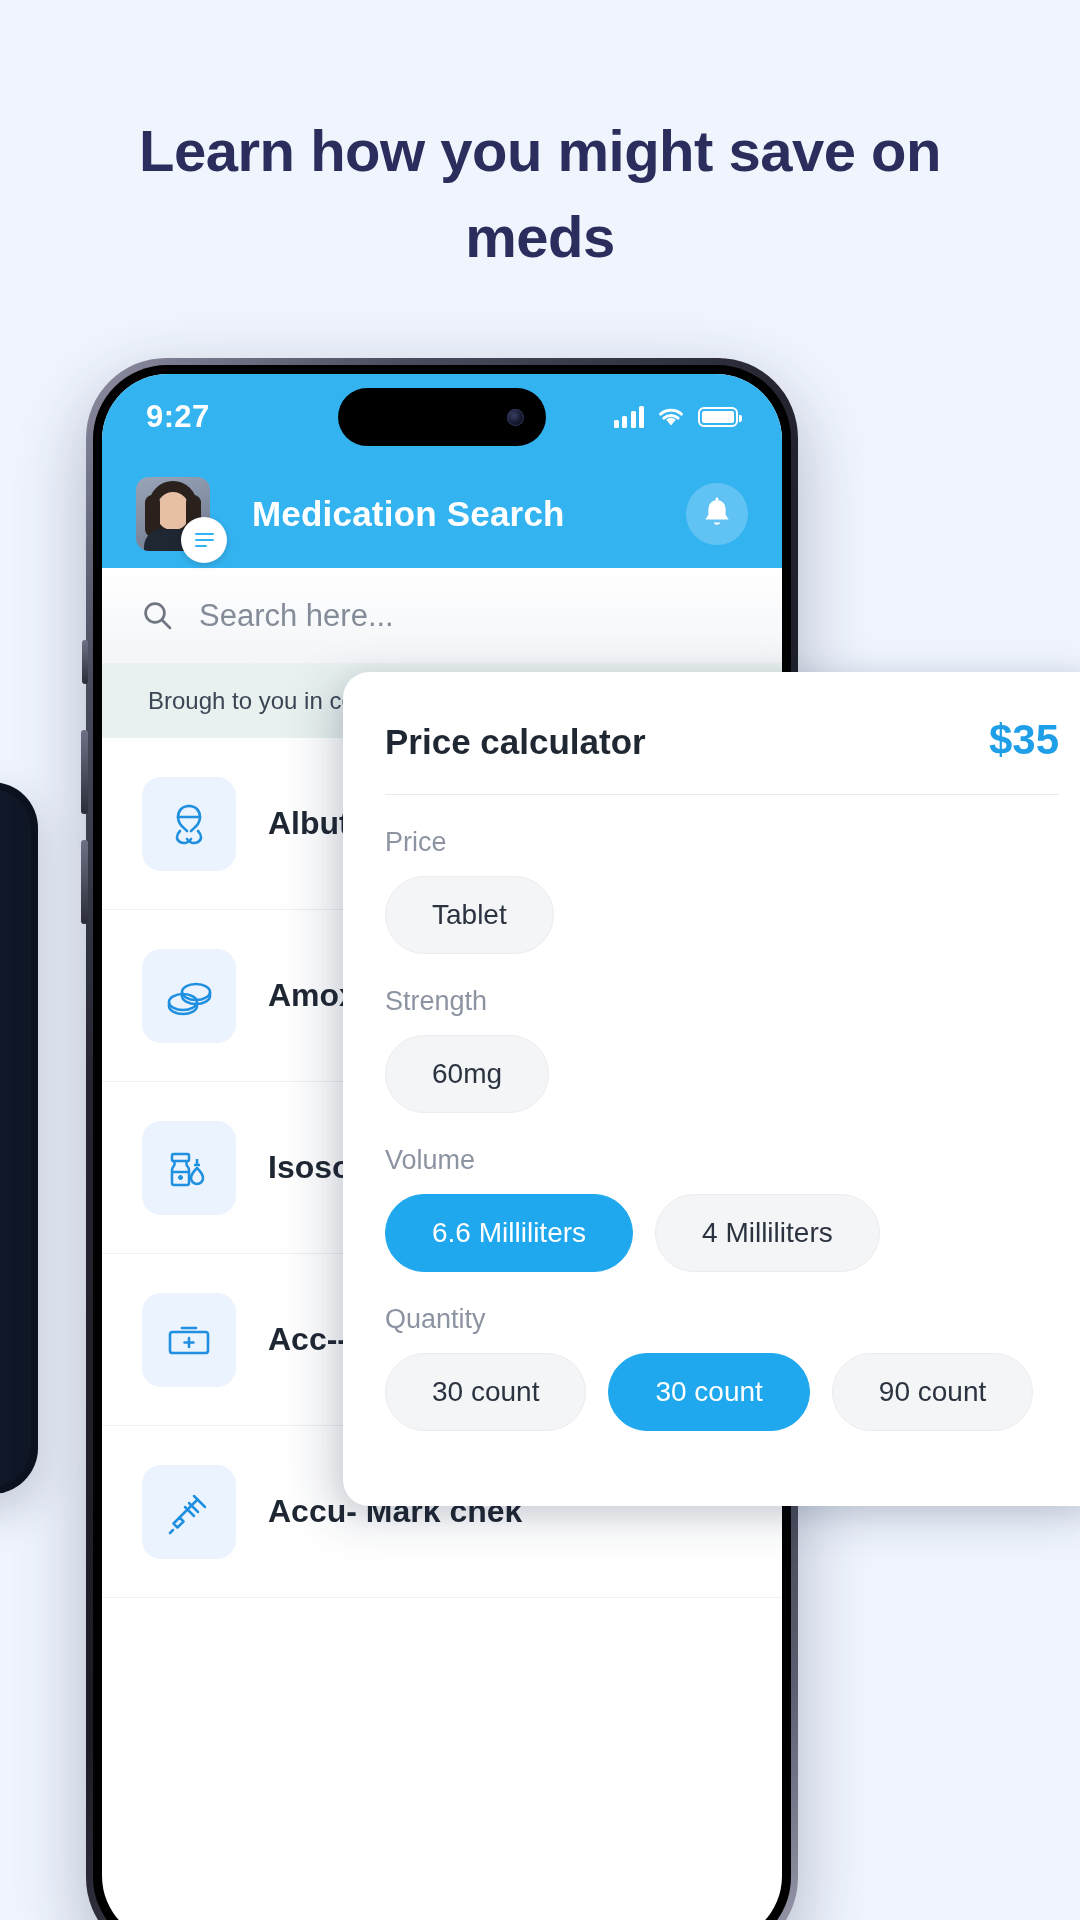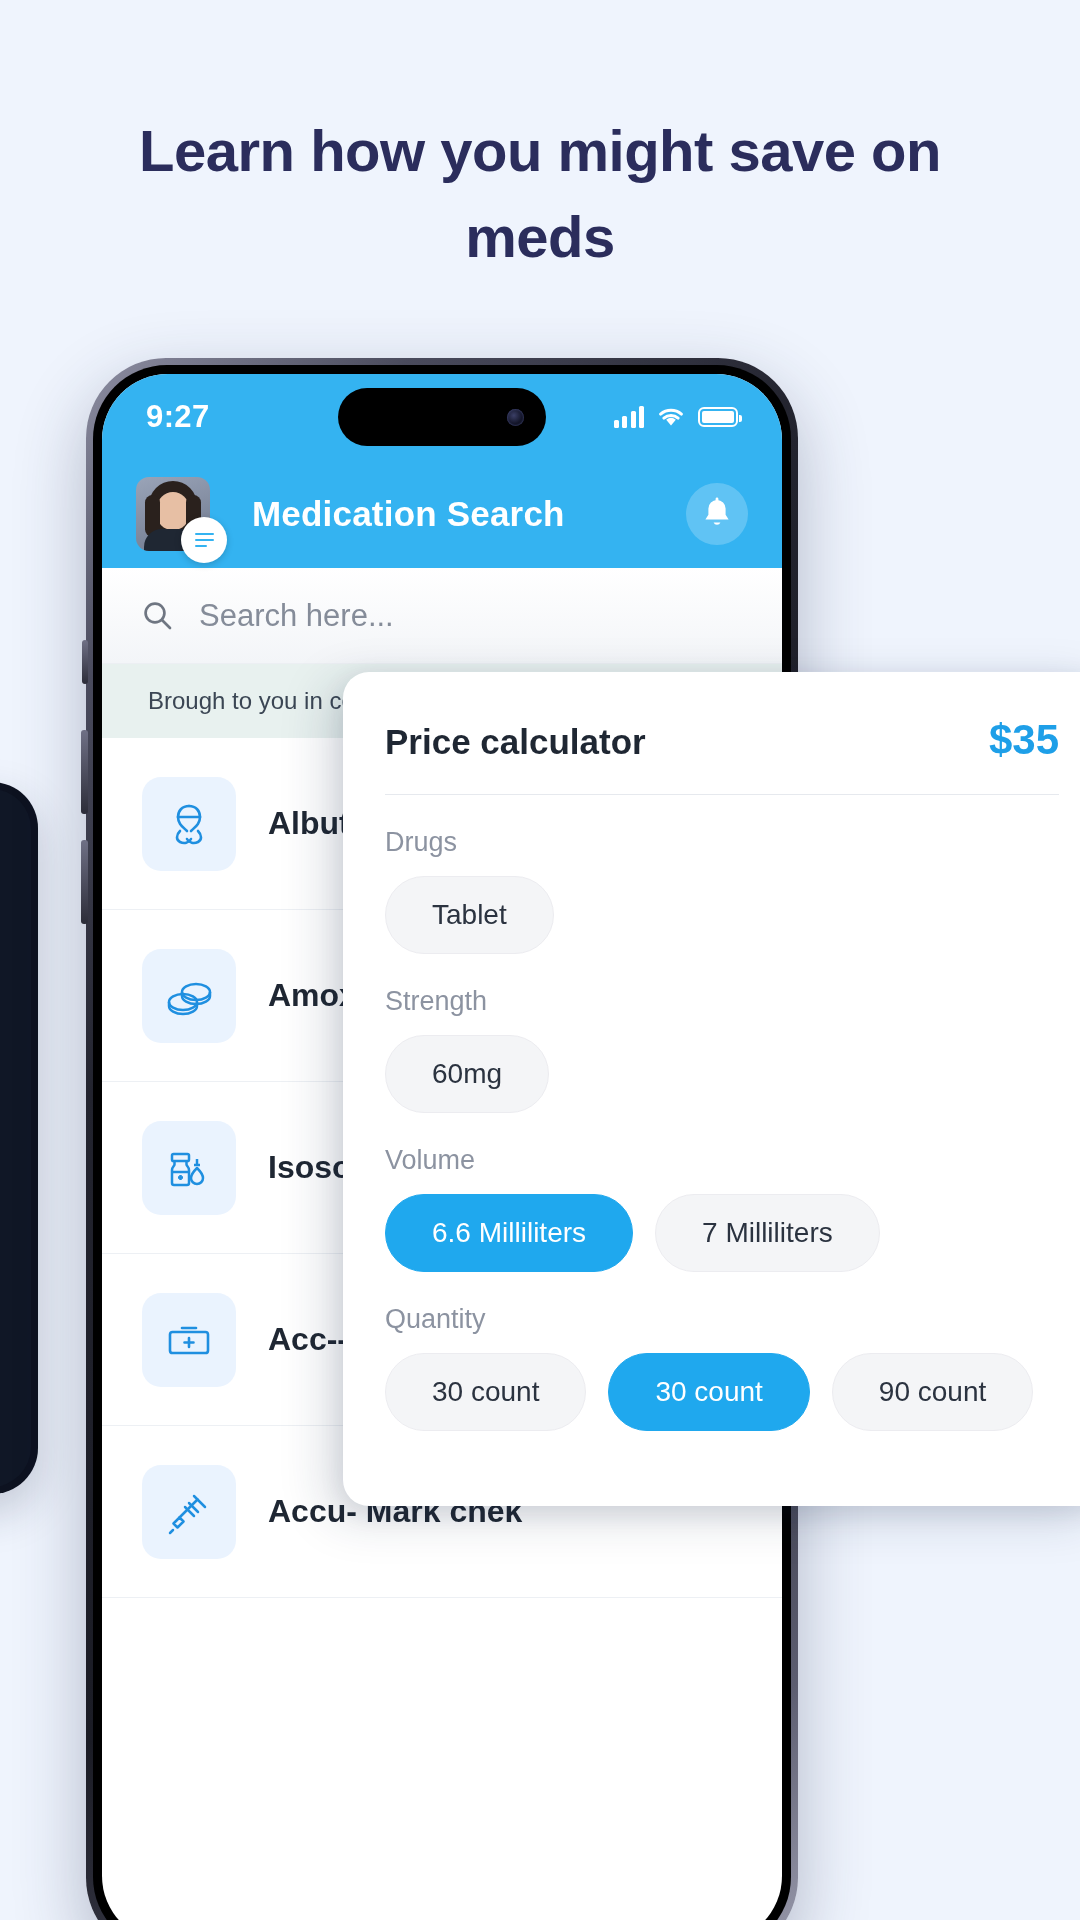--- a/index.html
+++ b/index.html
@@ -445,34 +445,34 @@
       </div>
     </div>
   </div>
 
   <div class="sheet">
     <div class="sheet-head">
       <div class="sheet-title">Price calculator</div>
       <div class="sheet-price">$35</div>
     </div>
 
-    <div class="grp-label">Drugs</div>
+    <div class="grp-label">Price</div>
     <div class="pills">
       <div class="pill">Tablet</div>
     </div>
 
     <div class="grp-label">Strength</div>
     <div class="pills">
       <div class="pill">60mg</div>
     </div>
 
     <div class="grp-label">Volume</div>
     <div class="pills">
       <div class="pill active">6.6 Milliliters</div>
-      <div class="pill">7 Milliliters</div>
+      <div class="pill">4 Milliliters</div>
     </div>
 
     <div class="grp-label">Quantity</div>
     <div class="pills">
       <div class="pill">30 count</div>
       <div class="pill active">30 count</div>
       <div class="pill">90 count</div>
     </div>
   </div>
 

